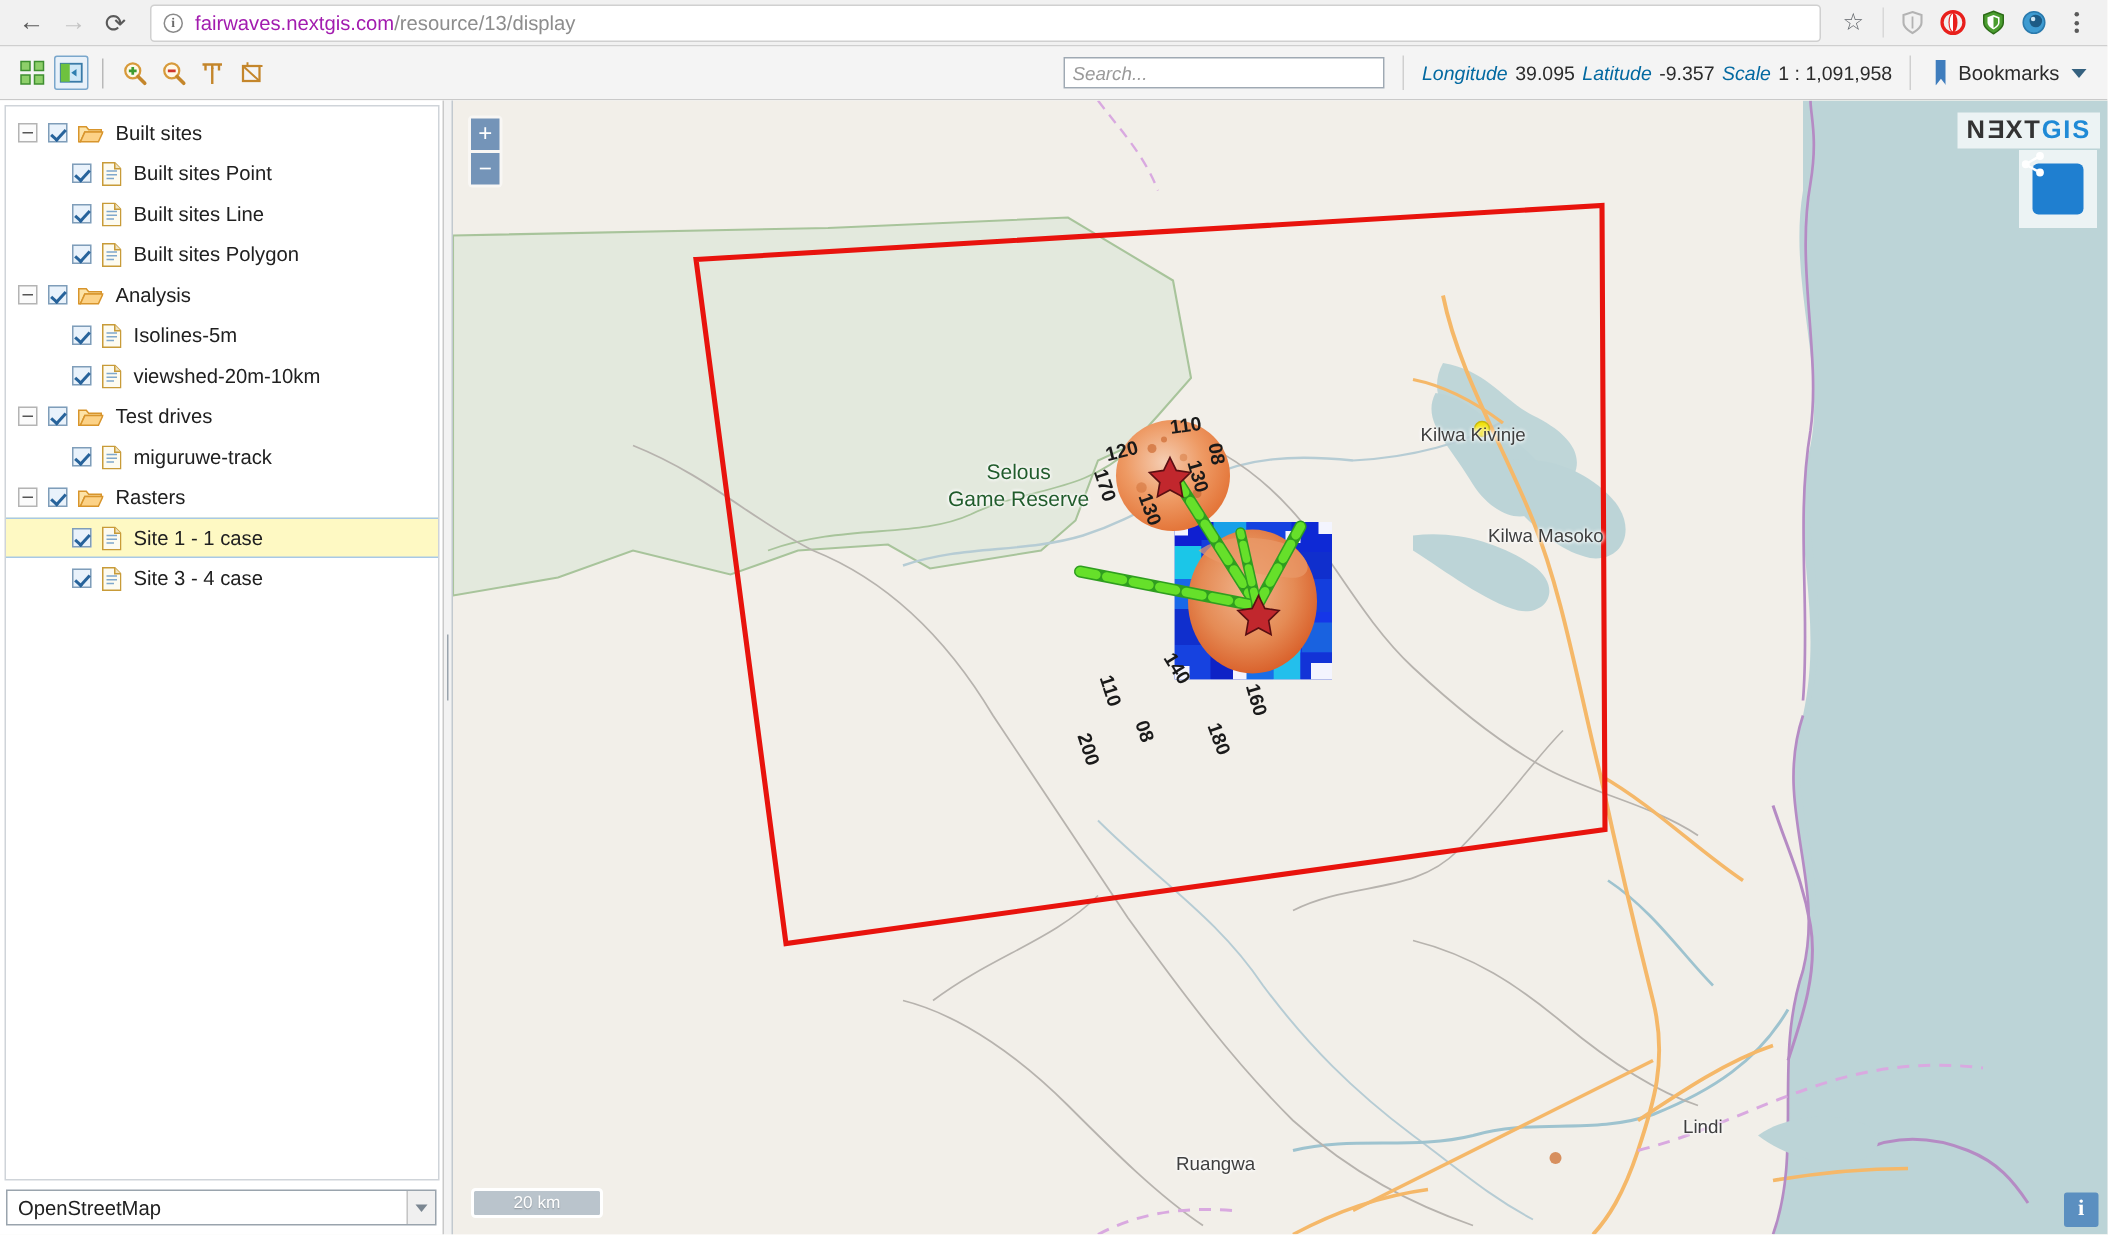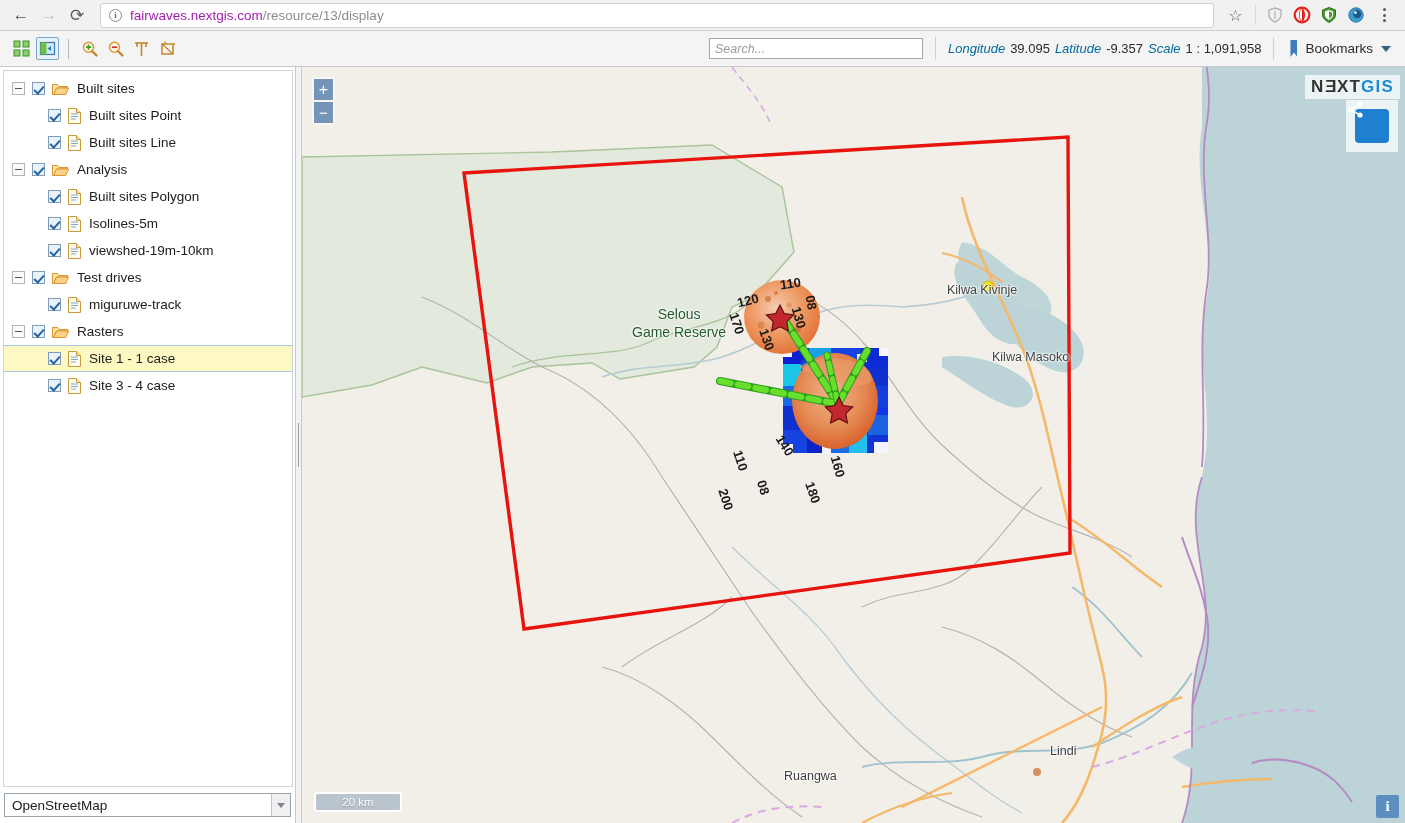--- a/index.html
+++ b/index.html
@@ -519,55 +519,55 @@
         </div>
         <div class="tree-row child">
           <span class="chk"></span>
           <span class="ico-doc"><svg width="13" height="16" viewBox="0 0 13 16">
               <path d="M0.5 0.5 h8 l4 4 v11 h-12 Z" fill="#fdfbf0" stroke="#c89b38" stroke-width="1"></path>
               <path d="M8.5 0.5 v4 h4" fill="#f0e4c0" stroke="#c89b38" stroke-width="1"></path>
               <path d="M3 6 h7 M3 8.5 h7 M3 11 h5" stroke="#7fa8cc" stroke-width="1"></path>
             </svg></span>
           <span class="tree-label">Built sites Line</span>
         </div>
-        <div class="tree-row">
-          <span class="expander"></span>
-          <span class="chk"></span>
-          <span class="ico-folder"><svg width="17" height="14" viewBox="0 0 17 14">
-              <path d="M0.5 12.5 V2.5 h5 l1.6 2 h8.4 v1.5 H4.5 L1.6 12.5 Z" fill="#fde3a7" stroke="#d8952c" stroke-width="1"></path>
-              <path d="M1.6 12.5 L4.6 6 h12 l-3 6.5 Z" fill="#fcd287" stroke="#d8952c" stroke-width="1"></path>
-            </svg></span>
-          <span class="tree-label">Analysis</span>
-        </div>
         <div class="tree-row child">
           <span class="chk"></span>
           <span class="ico-doc"><svg width="13" height="16" viewBox="0 0 13 16">
               <path d="M0.5 0.5 h8 l4 4 v11 h-12 Z" fill="#fdfbf0" stroke="#c89b38" stroke-width="1"></path>
               <path d="M8.5 0.5 v4 h4" fill="#f0e4c0" stroke="#c89b38" stroke-width="1"></path>
               <path d="M3 6 h7 M3 8.5 h7 M3 11 h5" stroke="#7fa8cc" stroke-width="1"></path>
             </svg></span>
           <span class="tree-label">Built sites Polygon</span>
         </div>
+        <div class="tree-row">
+          <span class="expander"></span>
+          <span class="chk"></span>
+          <span class="ico-folder"><svg width="17" height="14" viewBox="0 0 17 14">
+              <path d="M0.5 12.5 V2.5 h5 l1.6 2 h8.4 v1.5 H4.5 L1.6 12.5 Z" fill="#fde3a7" stroke="#d8952c" stroke-width="1"></path>
+              <path d="M1.6 12.5 L4.6 6 h12 l-3 6.5 Z" fill="#fcd287" stroke="#d8952c" stroke-width="1"></path>
+            </svg></span>
+          <span class="tree-label">Analysis</span>
+        </div>
         <div class="tree-row child">
           <span class="chk"></span>
           <span class="ico-doc"><svg width="13" height="16" viewBox="0 0 13 16">
               <path d="M0.5 0.5 h8 l4 4 v11 h-12 Z" fill="#fdfbf0" stroke="#c89b38" stroke-width="1"></path>
               <path d="M8.5 0.5 v4 h4" fill="#f0e4c0" stroke="#c89b38" stroke-width="1"></path>
               <path d="M3 6 h7 M3 8.5 h7 M3 11 h5" stroke="#7fa8cc" stroke-width="1"></path>
             </svg></span>
           <span class="tree-label">Isolines-5m</span>
         </div>
         <div class="tree-row child">
           <span class="chk"></span>
           <span class="ico-doc"><svg width="13" height="16" viewBox="0 0 13 16">
               <path d="M0.5 0.5 h8 l4 4 v11 h-12 Z" fill="#fdfbf0" stroke="#c89b38" stroke-width="1"></path>
               <path d="M8.5 0.5 v4 h4" fill="#f0e4c0" stroke="#c89b38" stroke-width="1"></path>
               <path d="M3 6 h7 M3 8.5 h7 M3 11 h5" stroke="#7fa8cc" stroke-width="1"></path>
             </svg></span>
-          <span class="tree-label">viewshed-19m-10km</span>
+          <span class="tree-label">viewshed-20m-10km</span>
         </div>
         <div class="tree-row">
           <span class="expander"></span>
           <span class="chk"></span>
           <span class="ico-folder"><svg width="17" height="14" viewBox="0 0 17 14">
               <path d="M0.5 12.5 V2.5 h5 l1.6 2 h8.4 v1.5 H4.5 L1.6 12.5 Z" fill="#fde3a7" stroke="#d8952c" stroke-width="1"></path>
               <path d="M1.6 12.5 L4.6 6 h12 l-3 6.5 Z" fill="#fcd287" stroke="#d8952c" stroke-width="1"></path>
             </svg></span>
           <span class="tree-label">Test drives</span>
         </div>
@@ -790,21 +790,21 @@
         <div class="map-label reserve" style="left: 330px; top: 238px;">
           <div>Selous</div>
           <div>Game Reserve</div>
         </div>
         <div class="map-label" style="left: 645px; top: 216px;">
           <div>Kilwa Kivinje</div>
         </div>
         <div class="map-label" style="left: 690px; top: 283px;">
           <div>Kilwa Masoko</div>
         </div>
-        <div class="map-label" style="left: 748px; top: 677px;">
+        <div class="map-label" style="left: 820px; top: 677px;">
           <div>Lindi</div>
         </div>
         <div class="map-label" style="left: 482px; top: 702px;">
           <div>Ruangwa</div>
         </div>
         <div class="contour-label" style="left: 478px; top: 209px; transform: rotate(-8deg);">110</div>
         <div class="contour-label" style="left: 435px; top: 226px; transform: rotate(-14deg);">120</div>
         <div class="contour-label" style="left: 486px; top: 243px; transform: rotate(74deg);">130</div>
         <div class="contour-label" style="left: 502px; top: 228px; transform: rotate(80deg);">08</div>
         <div class="contour-label" style="left: 424px; top: 249px; transform: rotate(72deg);">170</div>

